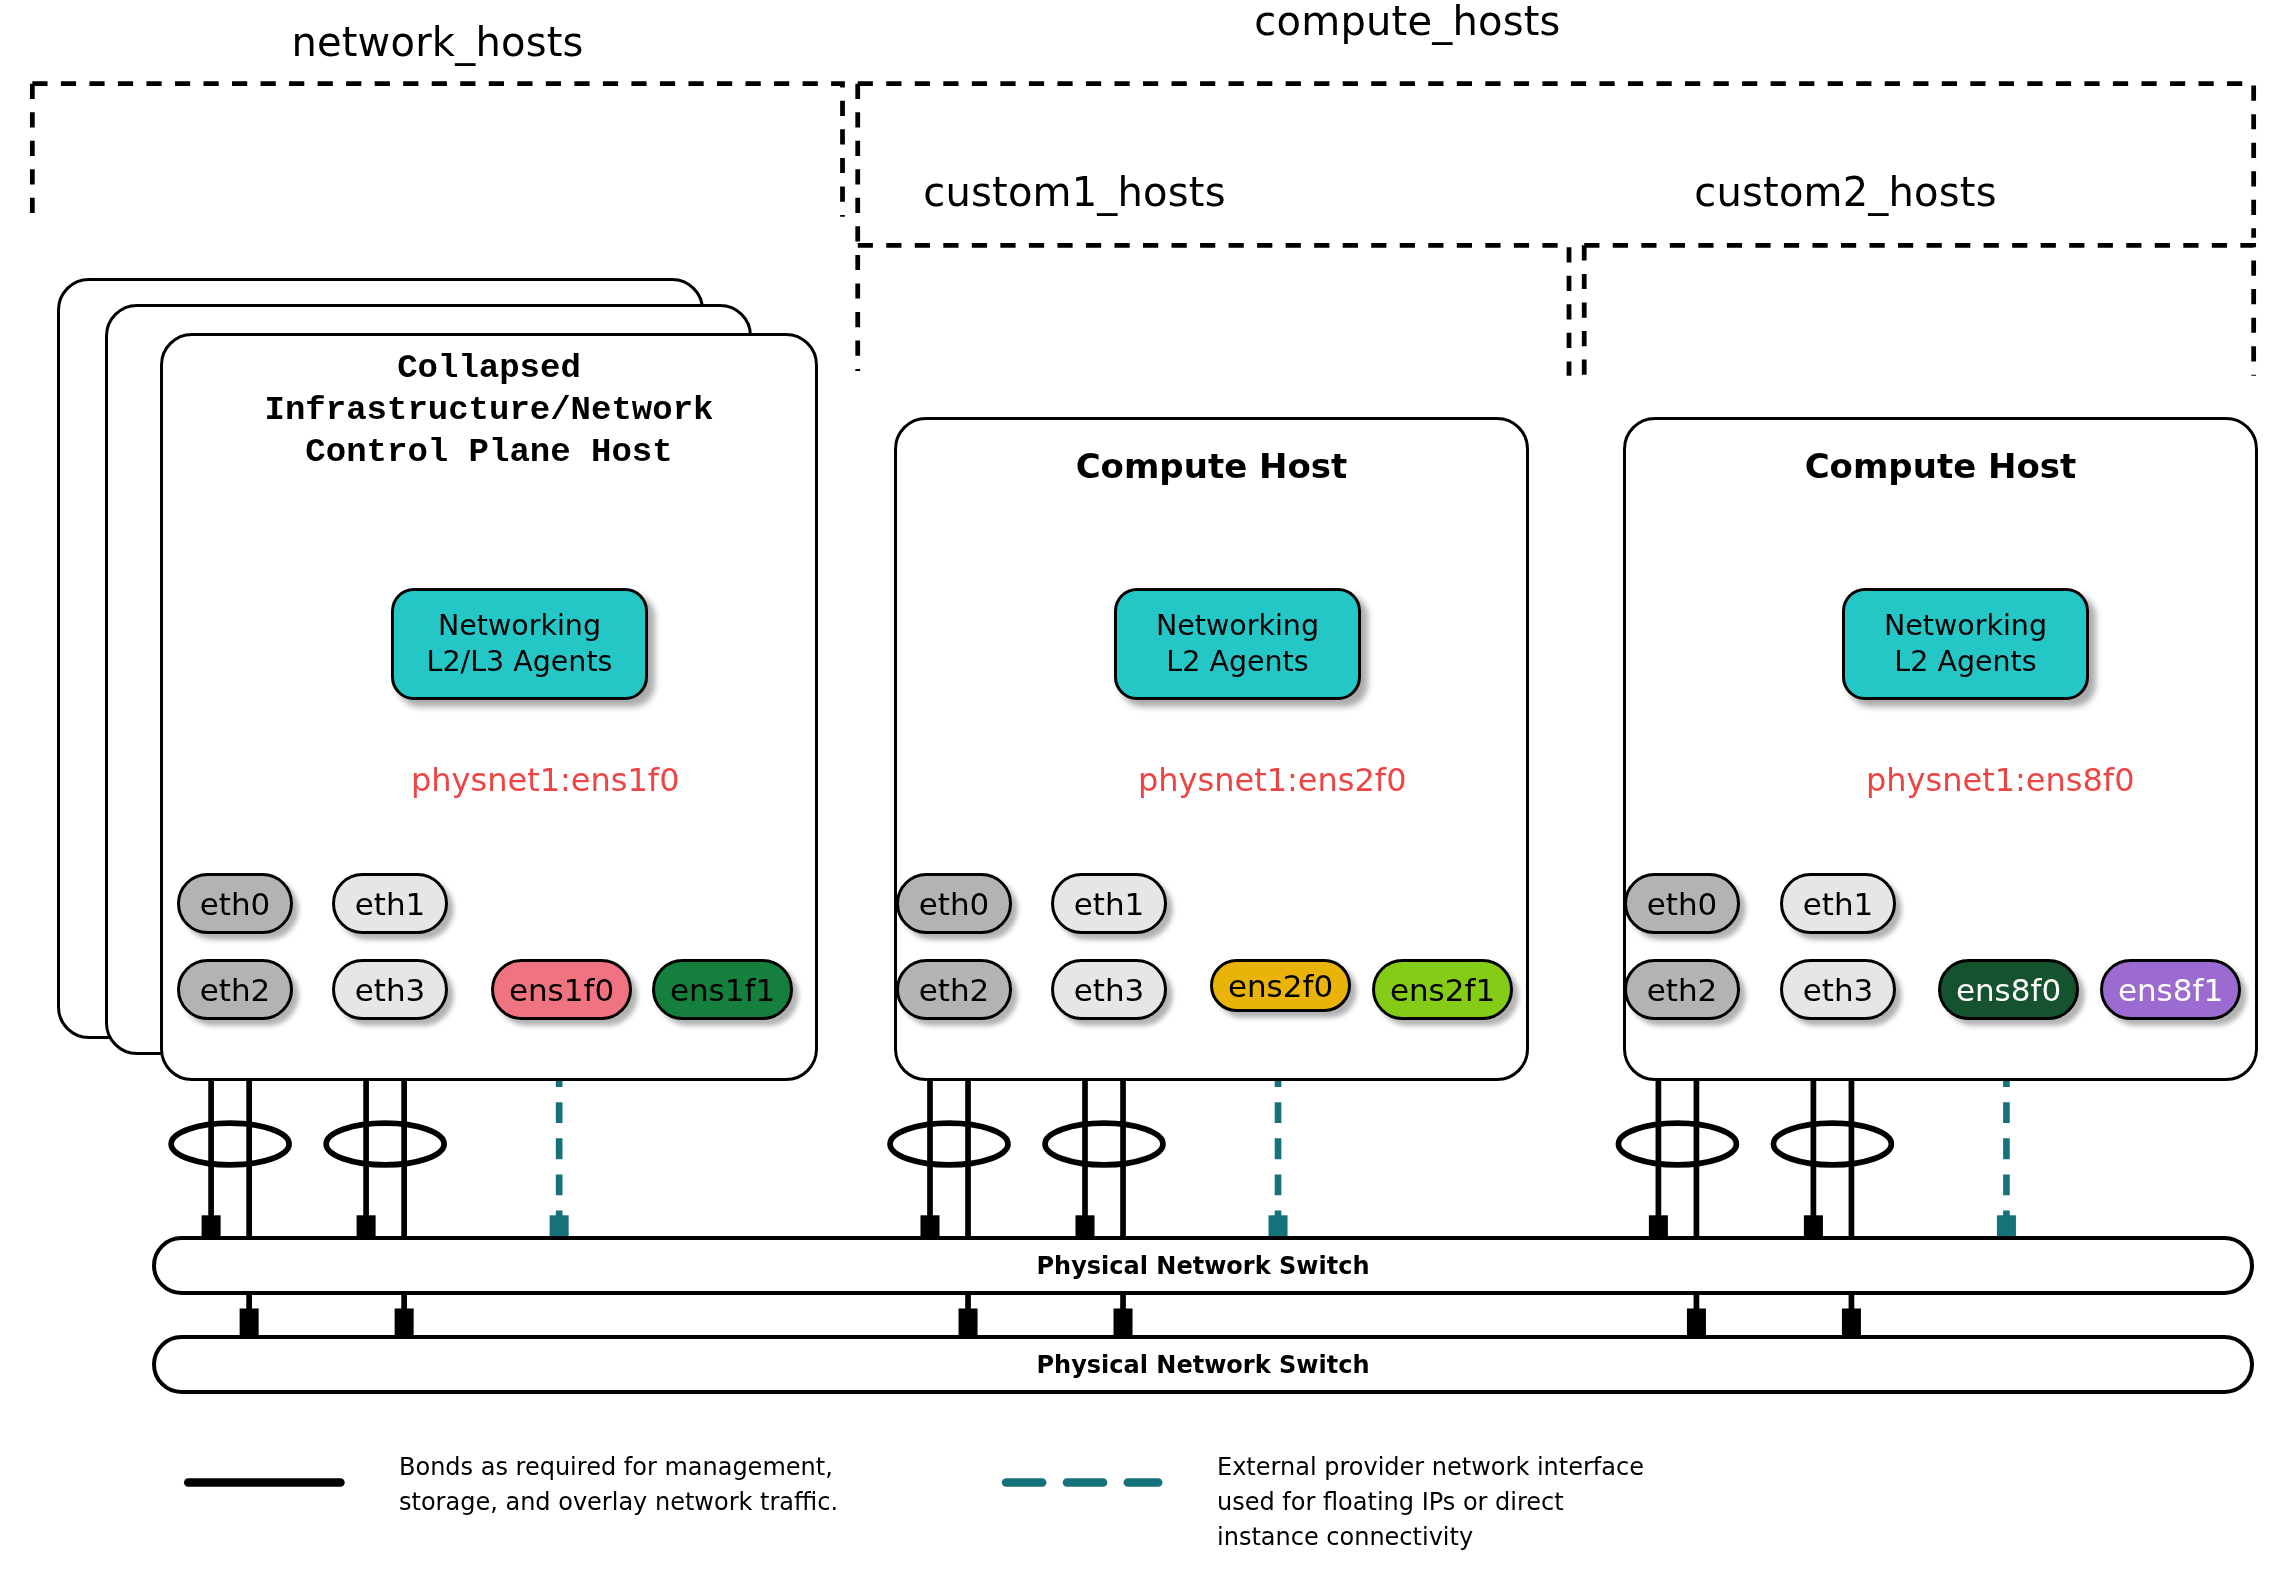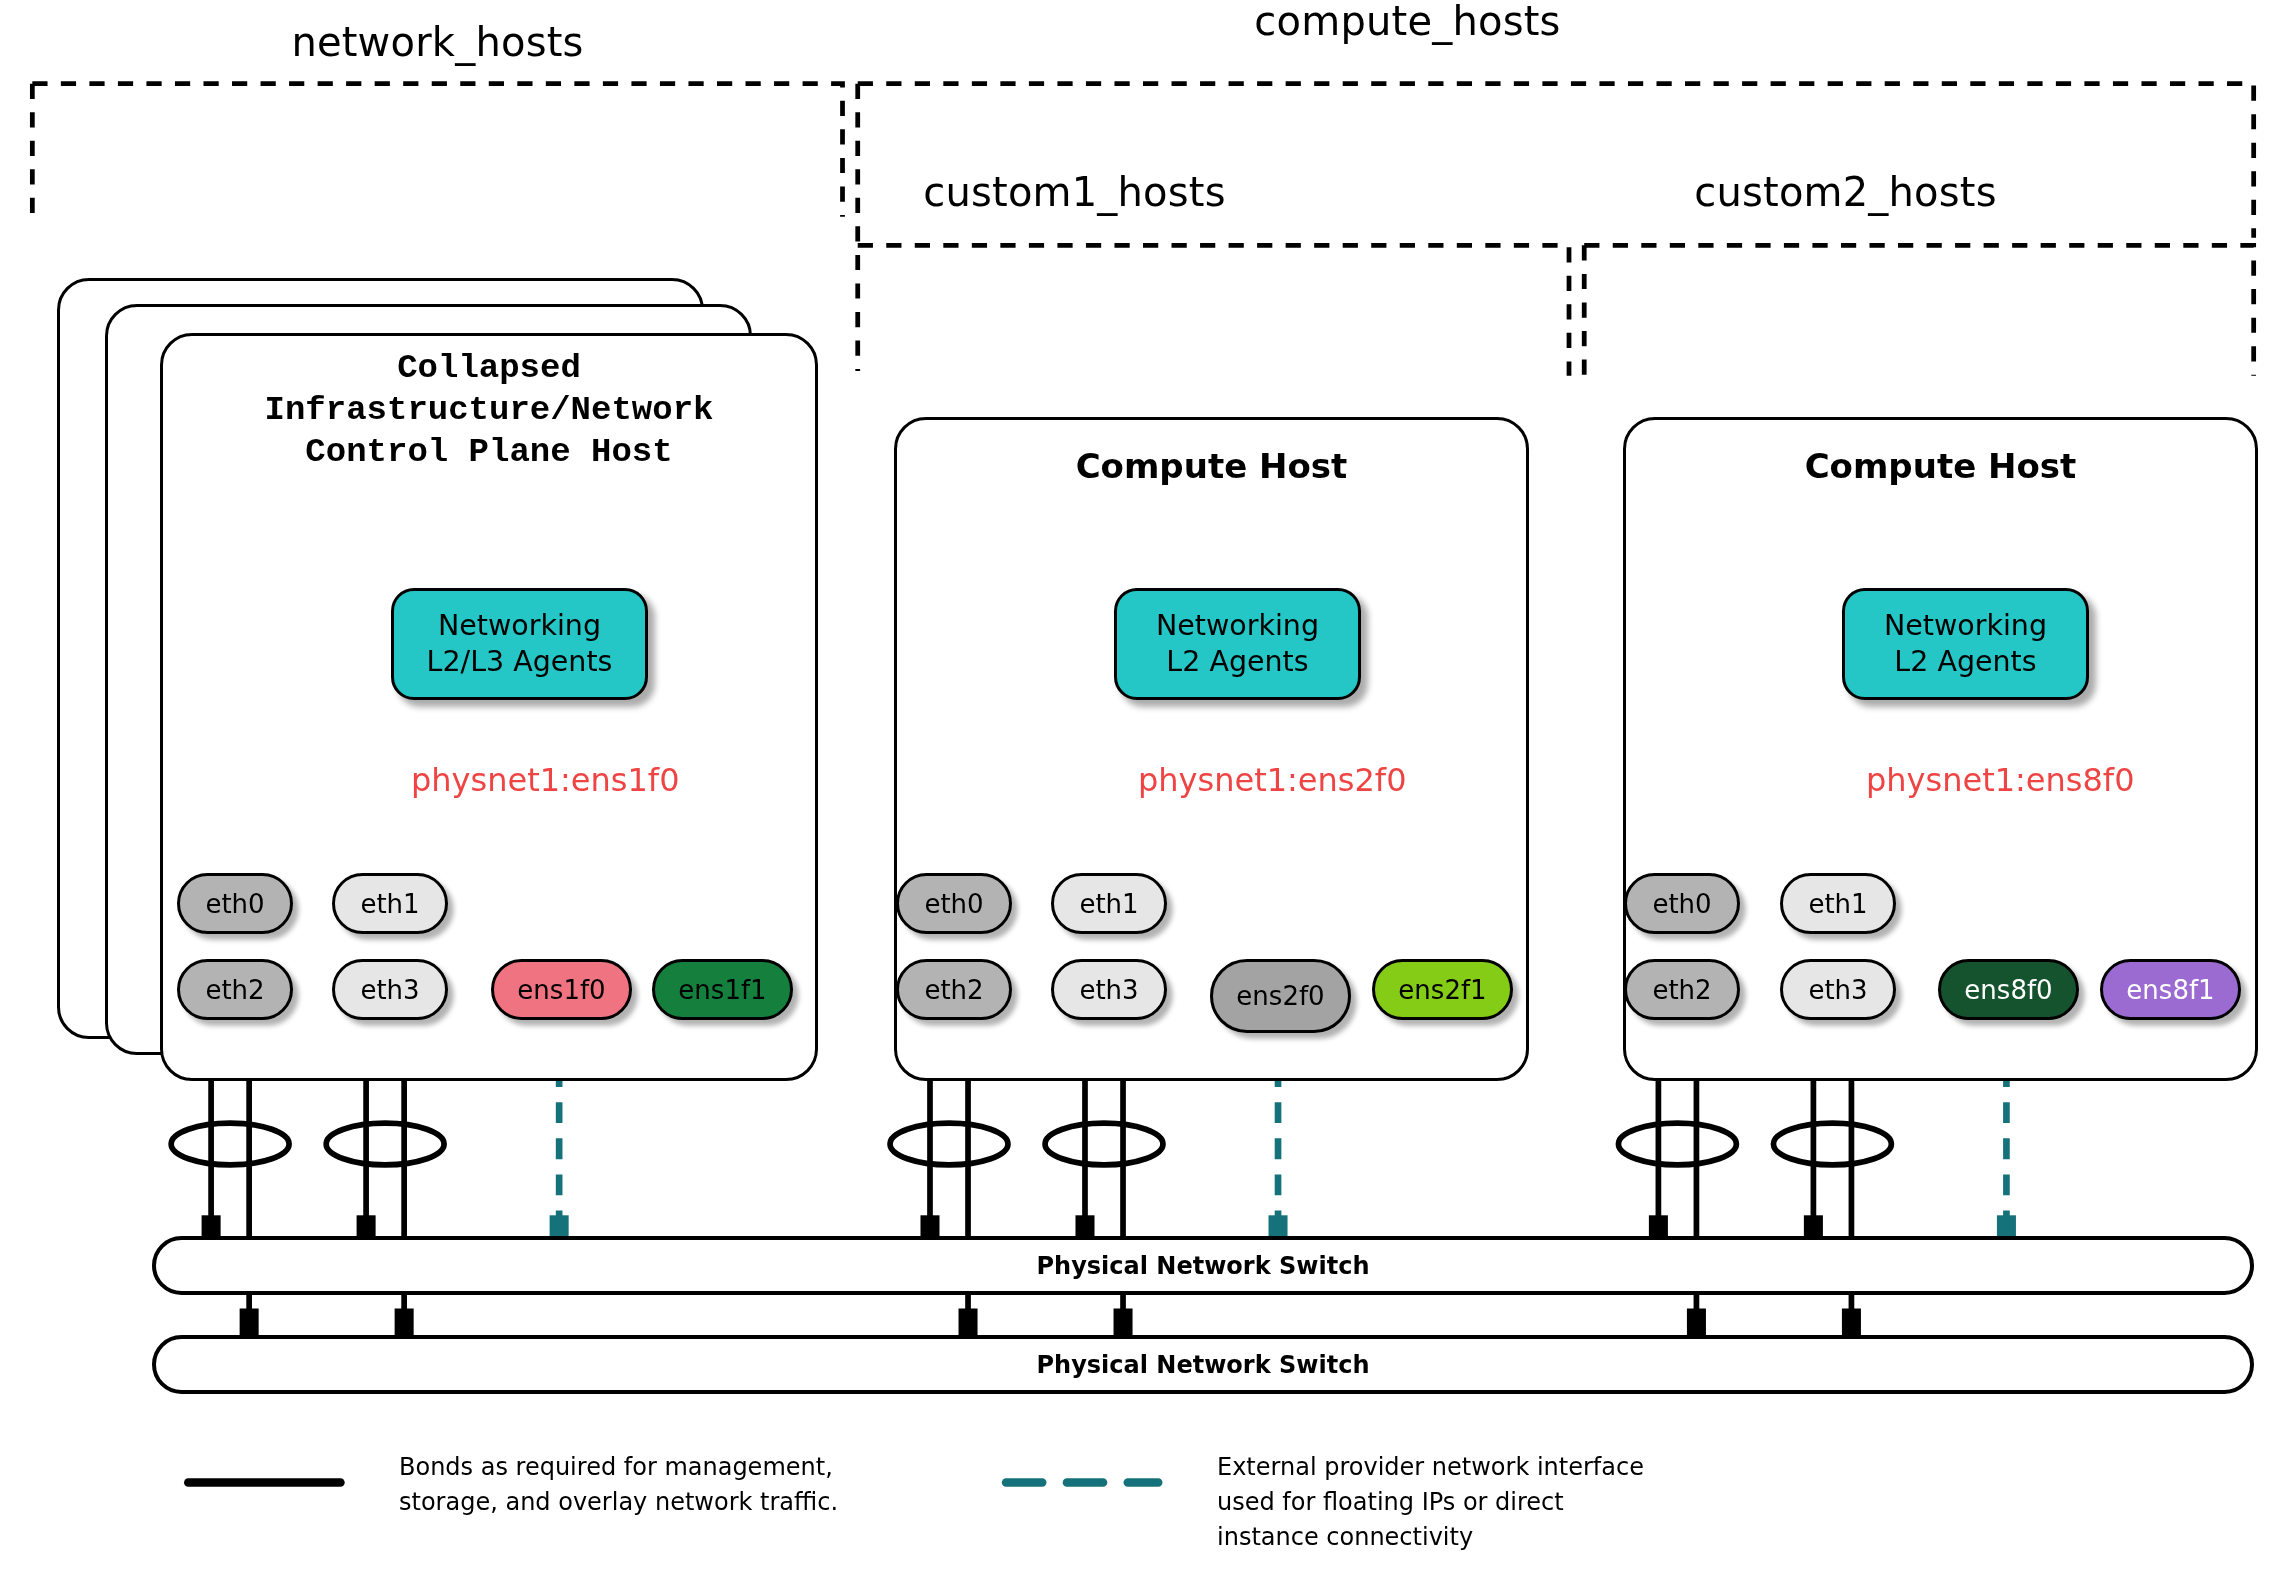--- a/index.html
+++ b/index.html
@@ -25,21 +25,21 @@
          align-items:center;justify-content:center;text-align:center;
          font-size:28.5px;line-height:1.25;color:#000;
          box-shadow:6.7px 6.7px 6.7px rgba(0,0,0,.33);margin-left:39px;}
 
   
   .physnet{position:absolute;font-size:32px;color:#ef4444;white-space:nowrap;}
 
   
   .nic{position:absolute;border:3.8px solid #000;border-radius:38px;
        box-sizing:border-box;display:flex;align-items:center;
-       justify-content:center;font-size:26px;color:#000;
+       justify-content:center;font-size:31px;color:#000;
        box-shadow:5.7px 5.7px 5.7px rgba(0,0,0,.30);}
 
   
   .switch{position:absolute;background:#fff;border:4.8px solid #000;
           border-radius:38px;box-sizing:border-box;display:flex;
           align-items:center;justify-content:center;
           font-size:24px;font-weight:700;color:#000;}
 
   
   .lg-text{position:absolute;font-size:24px;line-height:1.45;color:#000;}
@@ -192,21 +192,21 @@
     </div>
   <div class="nic" style="left:1051px;top:873px;width:116px;height:61px;background:#E6E6E6;">
     <span>eth1</span>
     </div>
   <div class="nic" style="left:896px;top:959px;width:116px;height:61px;background:#B3B3B3;">
     <span>eth2</span>
     </div>
   <div class="nic" style="left:1051px;top:959px;width:116px;height:61px;background:#E6E6E6;">
     <span>eth3</span>
     </div>
-  <div class="nic" style="left:1210px;top:959px;width:141px;height:74px;background:#a3a3a3;text-align:center;">
+  <div class="nic" style="left:1210px;top:959px;width:141px;height:53px;background:#eab308;text-align:center;">
     <span>ens2f0</span>
     </div>
   <div class="nic" style="left:1372px;top:959px;width:141px;height:61px;background:#84cc16;">
     <span>ens2f1</span>
     </div>
 
   <div class="hostcard" style="left:1623px;top:417px;width:635px;height:664px;"></div>
   <div class="host-title" style="left:1623px;top:445px;width:635px;">
     <div>Compute Host</div>
   </div>

